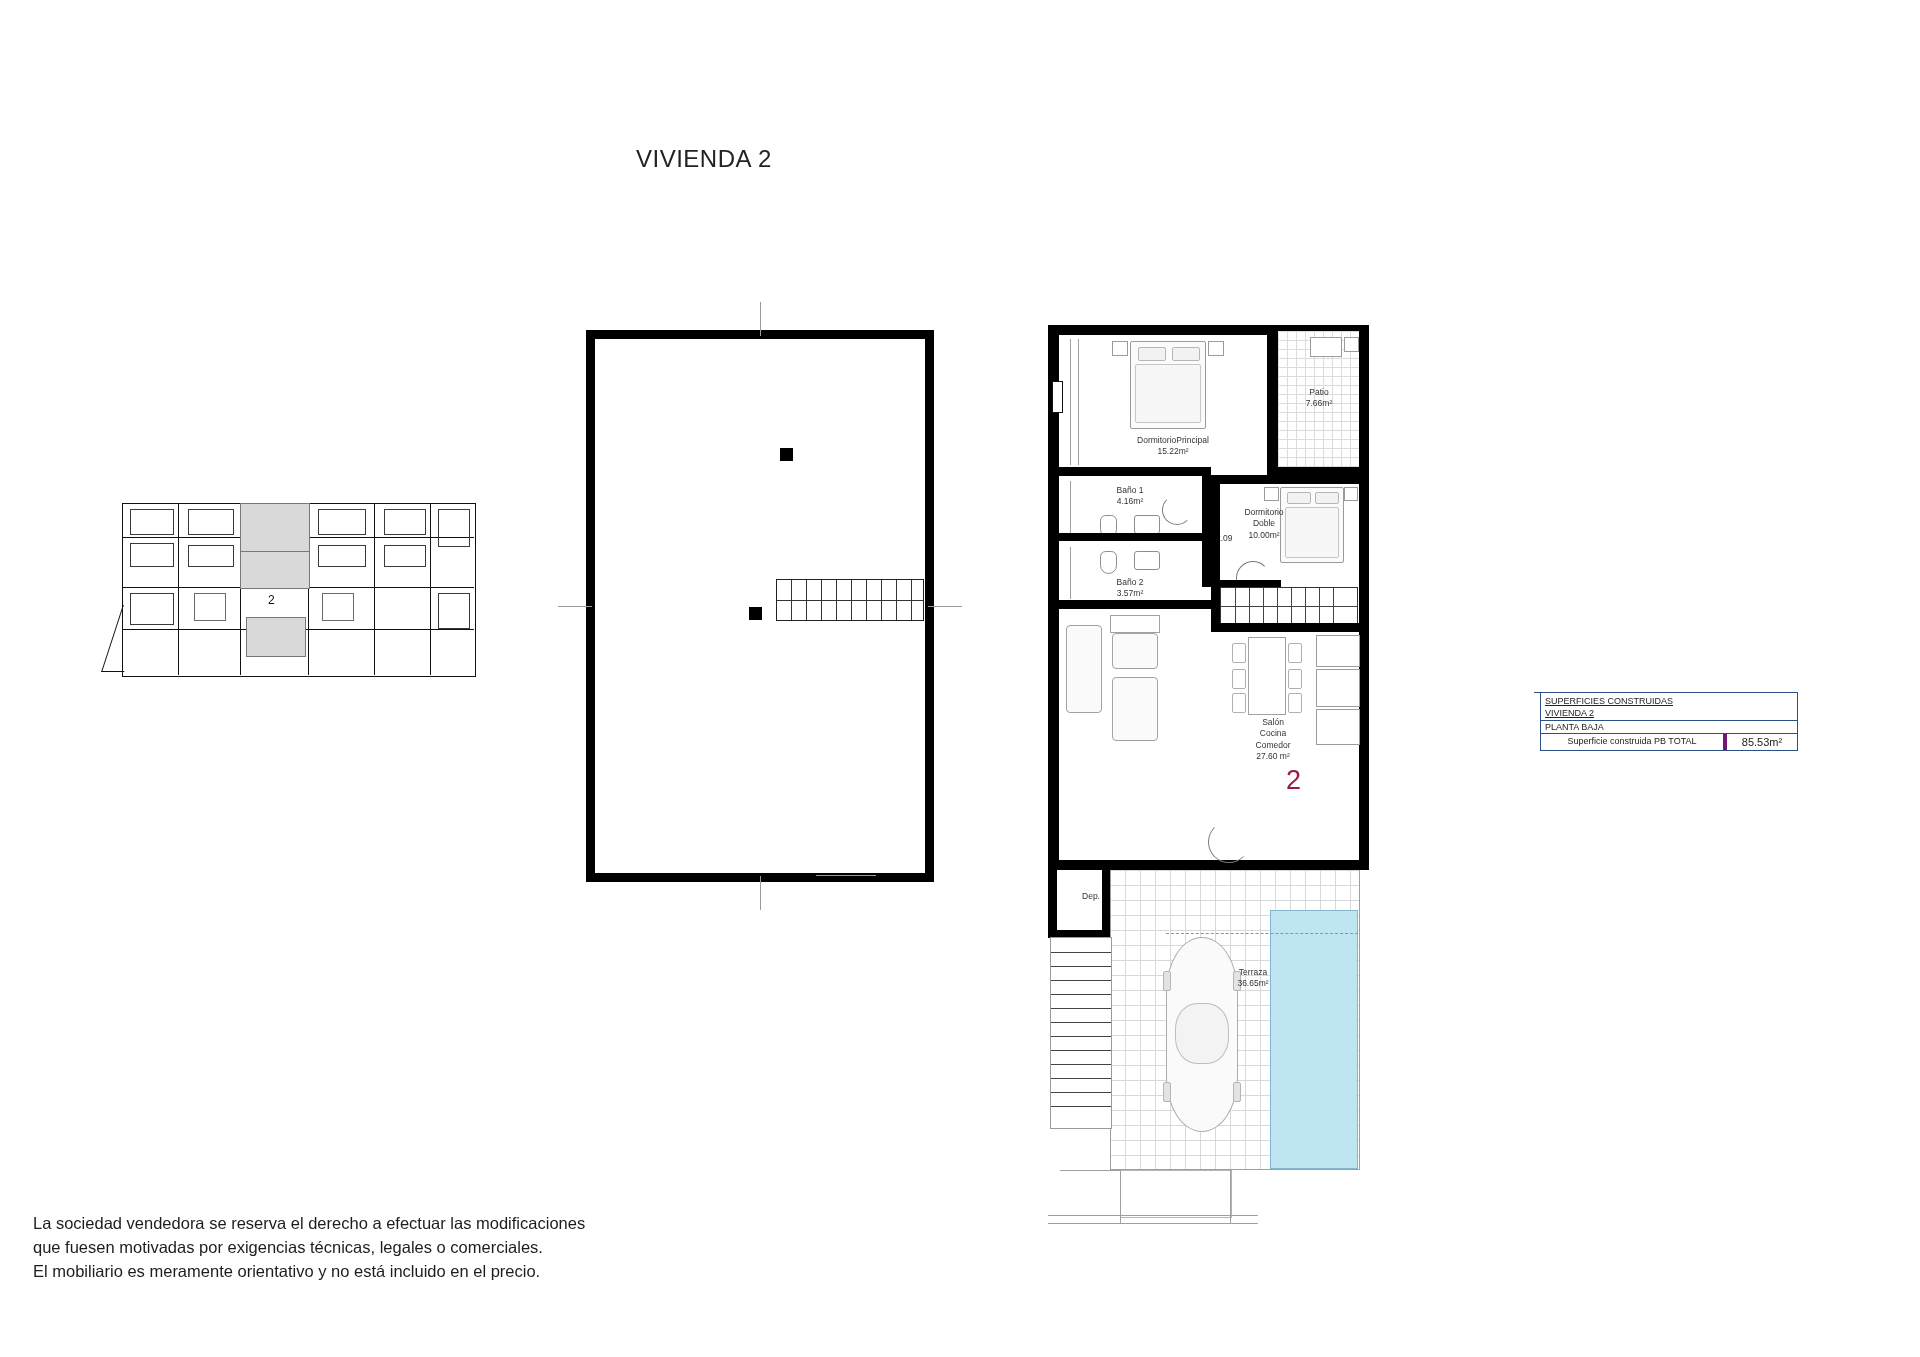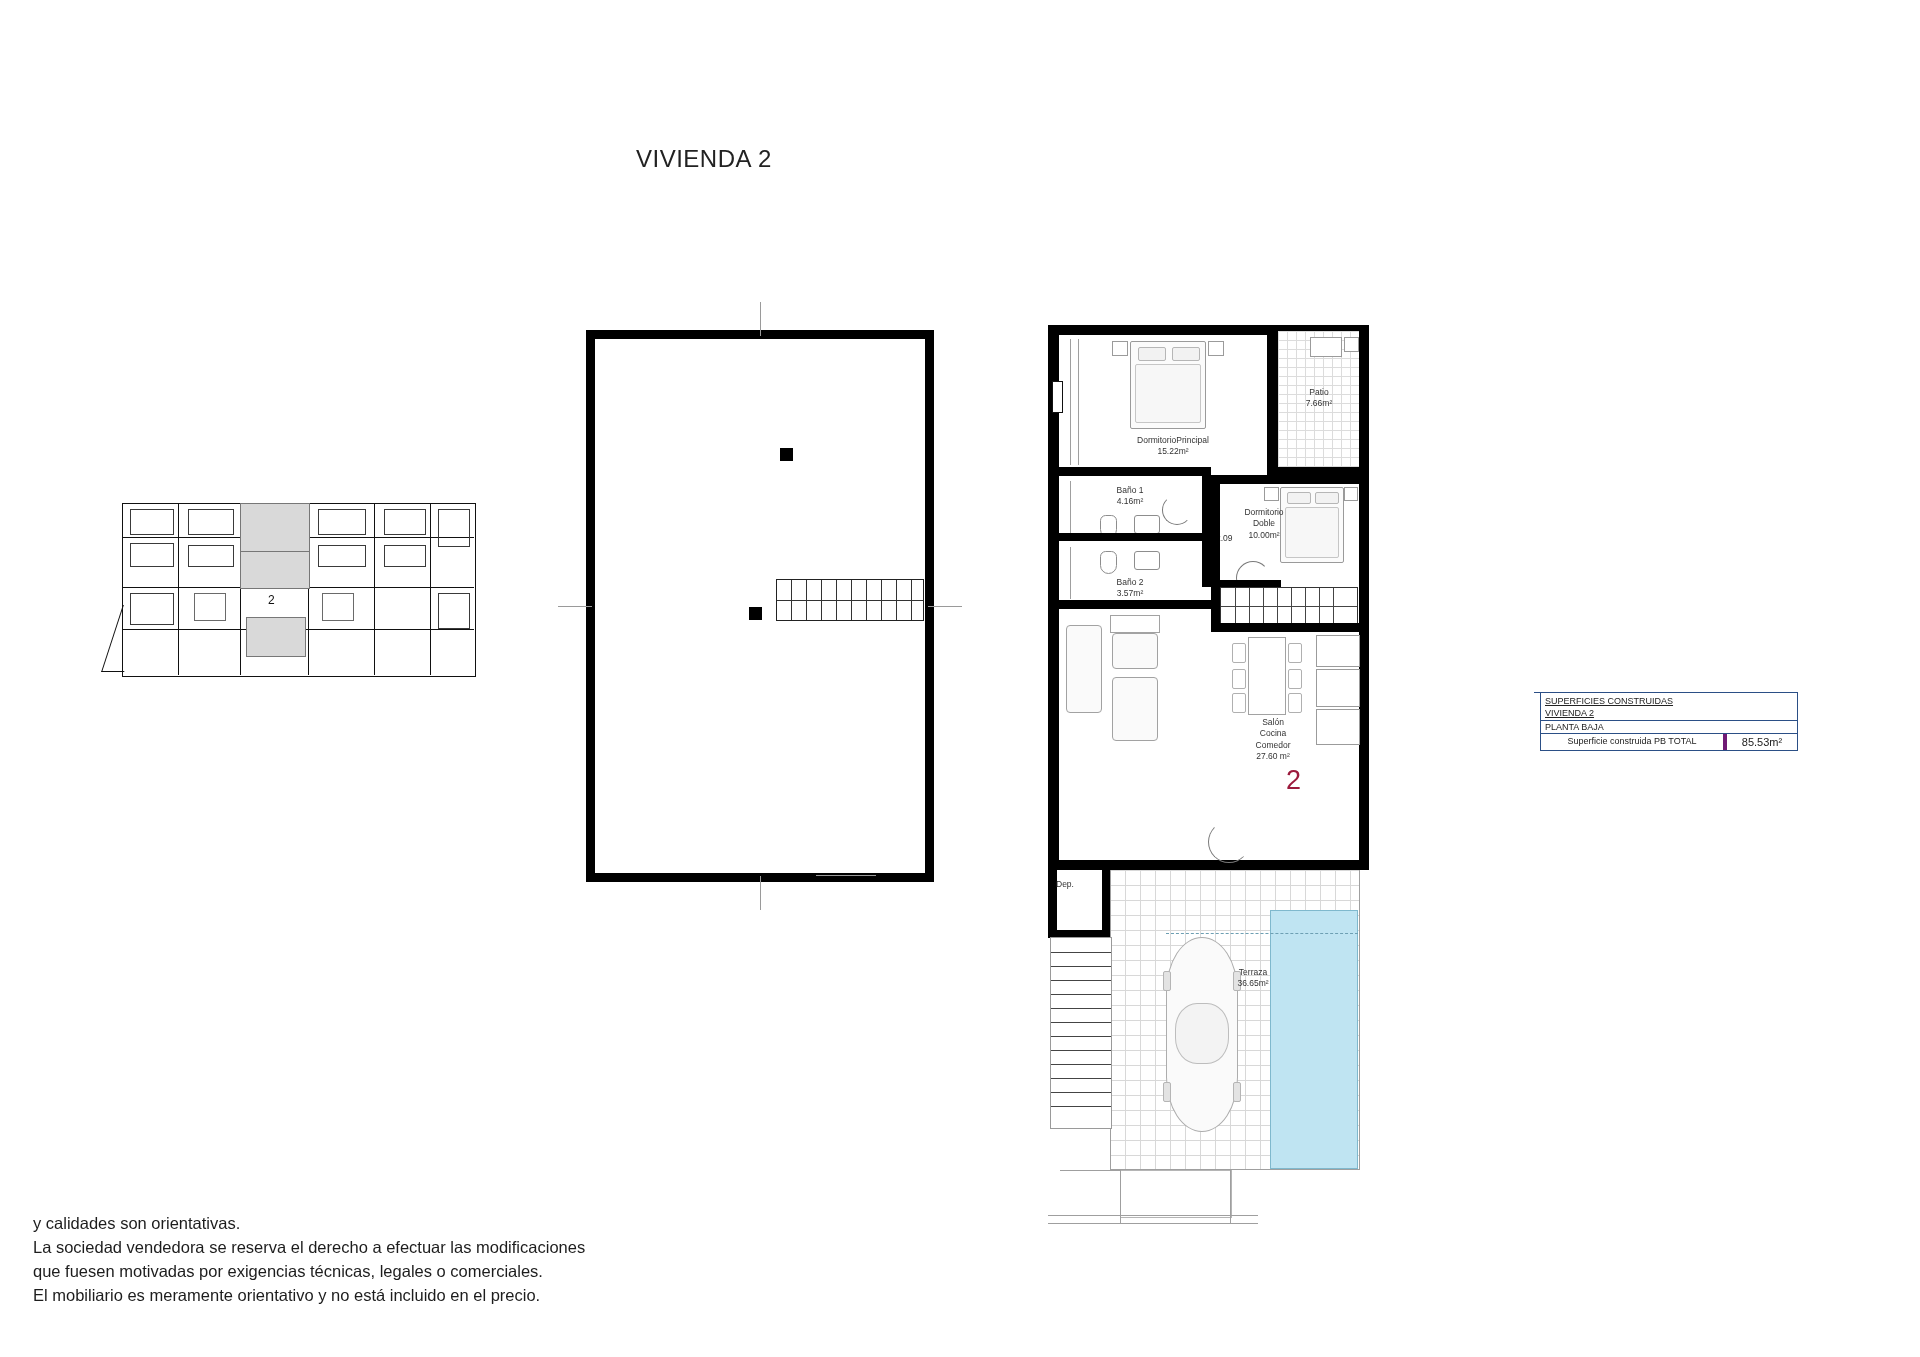--- a/index.html
+++ b/index.html
@@ -340,21 +340,21 @@
   </div>
 
   <div class="gf-unit-number" style="left:238px;top:440px;">2</div>
 
   <div class="gf-wall" style="left:150px;top:535px;width:10px;height:10px;background:#000;"></div>
   <div class="door-arc" style="left:160px;top:496px;width:40px;height:40px;"></div>
 
   <div class="gf-wall" style="left:0px;top:545px;width:9px;height:68px;"></div>
   <div class="gf-wall" style="left:0px;top:605px;width:62px;height:8px;"></div>
   <div class="gf-wall" style="left:54px;top:545px;width:8px;height:68px;"></div>
-  <div class="gf-room-label" style="left:8px;top:554px;width:44px;text-align:left;">Dep.</div>
+  <div class="gf-room-label" style="left:8px;top:566px;width:44px;text-align:right;">Dep.</div>
 
   <div class="gf-tile-grid" style="left:62px;top:545px;width:249px;height:300px;"></div>
   <div class="gf-hairv" style="left:62px;top:545px;height:300px;"></div>
   <div class="gf-hairv" style="left:311px;top:545px;height:300px;"></div>
   <div class="gf-hair" style="left:62px;top:844px;width:249px;"></div>
 
   <div class="gf-pool" style="left:222px;top:585px;width:86px;height:257px;"></div>
   <div class="gf-hair" style="left:118px;top:608px;width:192px;border-top:1px dashed #6d9fb3;"></div>
 
   <div class="car" style="left:118px;top:612px;width:72px;height:195px;">
@@ -405,17 +405,16 @@
       <div class="s-sub">PLANTA BAJA</div>
       <div class="s-row">
         <div class="lbl">Superficie construida PB TOTAL</div>
         <div class="val">85.53m²</div>
       </div>
     </div>
   </div>
 </div>
 
 <div class="abs" id="legal">
-  <div class="ln">y calidades son orientativas.</div>
   <div class="ln">La sociedad vendedora se reserva el derecho a efectuar las modificaciones</div>
   <div class="ln">que fuesen motivadas por exigencias técnicas, legales o comerciales.</div>
   <div class="ln">El mobiliario es meramente orientativo y no está incluido en el precio.</div>
 </div>
 
 </body></html>

